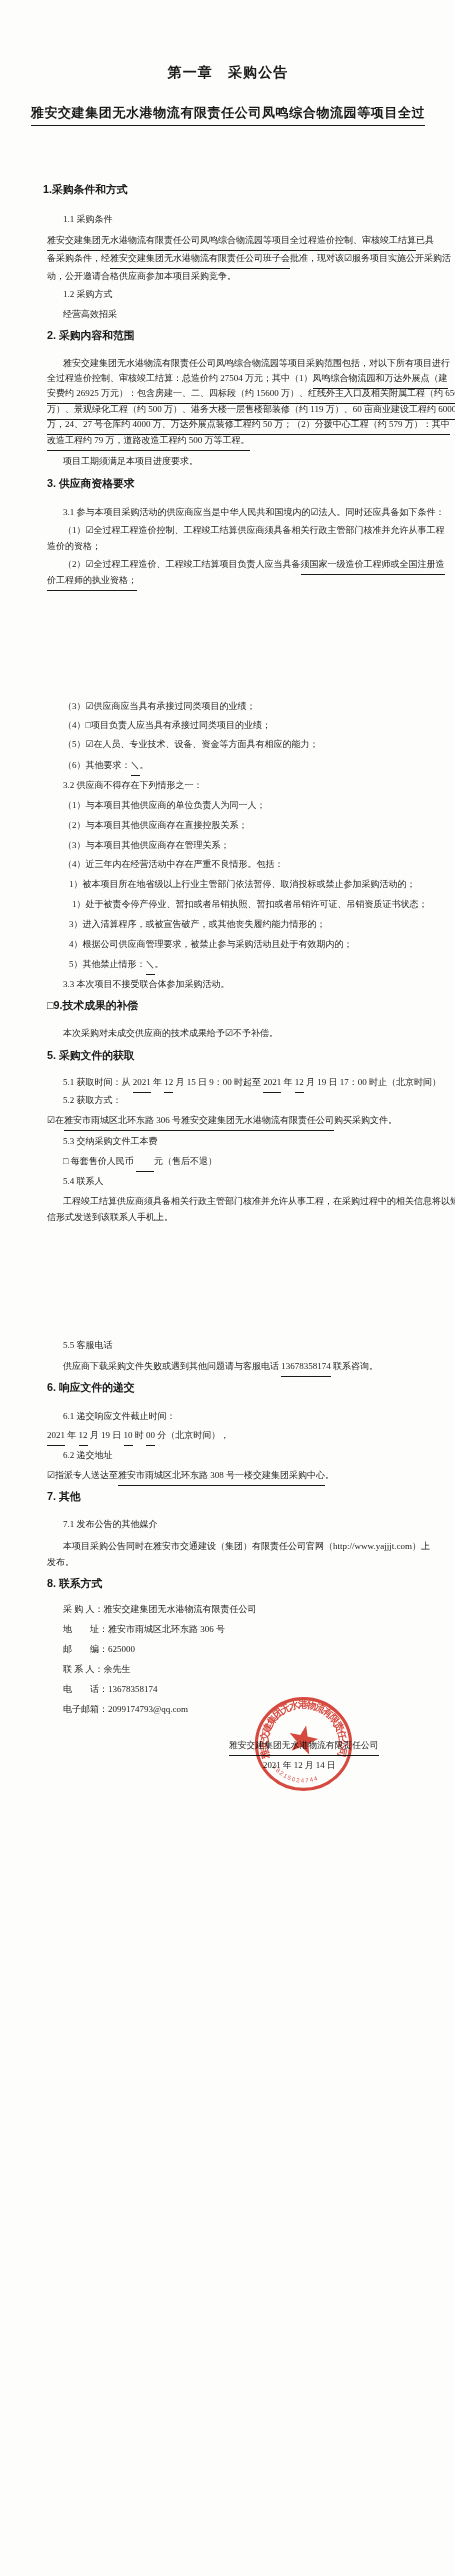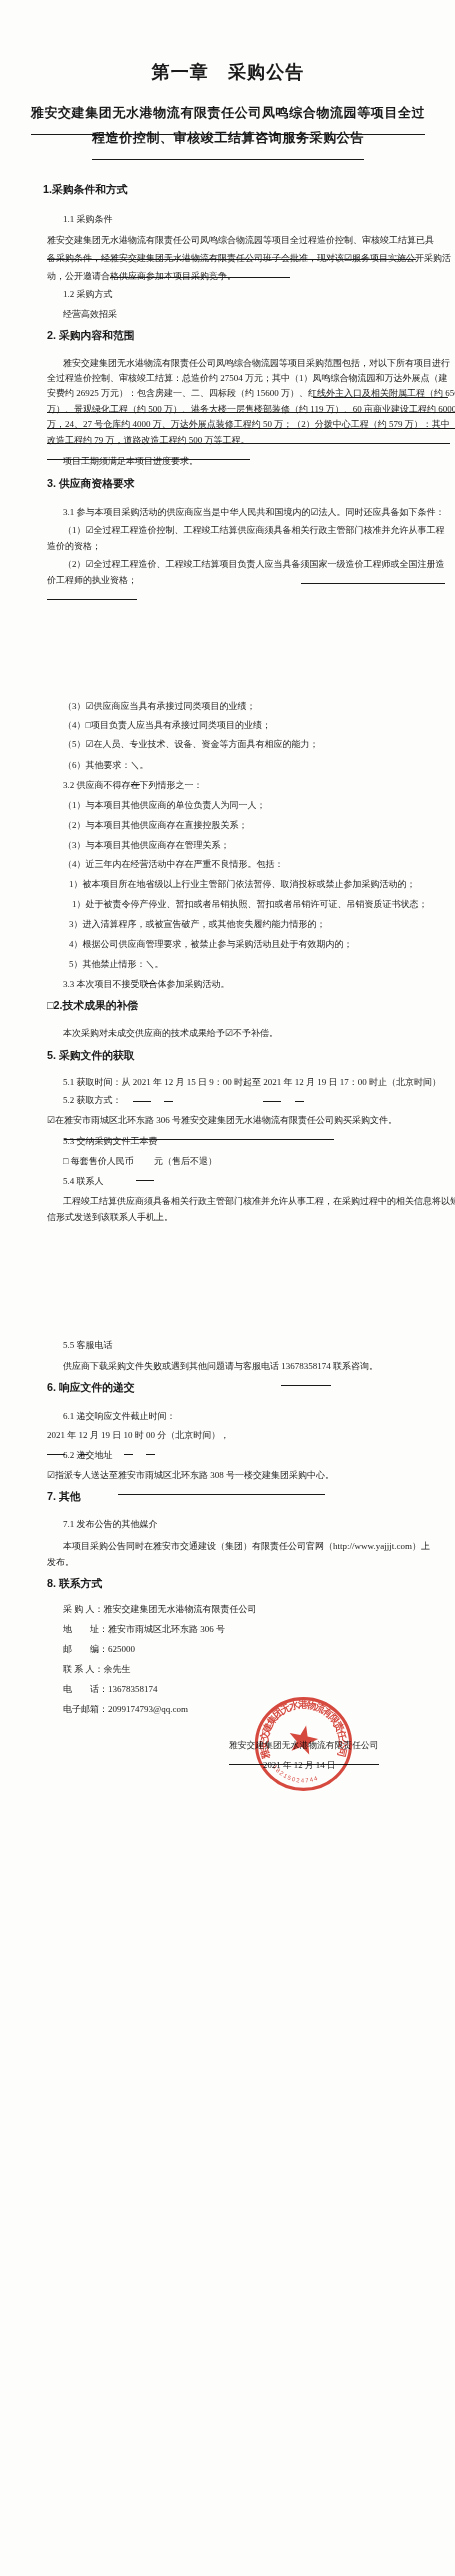--- a/index.html
+++ b/index.html
@@ -3,35 +3,34 @@
 <meta charset="utf-8">
 <style>
   html,body{margin:0;padding:0;background:#e9e9e9;}
   .page{position:relative;width:456px;height:2576px;margin:0 auto;background:#fdfdfc;color:#1a1a1a;overflow:hidden;}
   .ln{position:absolute;white-space:nowrap;font-family:"Liberation Serif","DejaVu Serif",serif;font-size:9px;line-height:12.5px;}
   .mar{left:47px;}
   .ind{left:63px;}
   .sub{left:69px;}
   .hd{font-family:"Liberation Sans","DejaVu Sans",sans-serif;font-weight:bold;font-size:10.8px;}
   .ctr{left:0;width:456px;text-align:center;}
-  .chapter{font-family:"Liberation Sans","DejaVu Sans",sans-serif;font-weight:bold;font-size:18px;letter-spacing:1.1px;}
+  .chapter{font-family:"Liberation Sans","DejaVu Sans",sans-serif;font-weight:bold;font-size:14px;letter-spacing:1.1px;}
   .title{font-family:"Liberation Sans","DejaVu Sans",sans-serif;font-weight:bold;font-size:13px;letter-spacing:0.6px;}
-  .u{border-bottom:0.9px solid #1a1a1a;padding-bottom:14px;}
+  .u{border-bottom:0.9px solid #1a1a1a;padding-bottom:5px;}
   .sig{font-size:8.8px;}
   .stamp{position:absolute;left:253px;top:1695px;width:101px;height:98px;mix-blend-mode:multiply;opacity:.92;}
 </style>
 </head>
 <body>
 
 <div class="page">
 
   <div class="ln ctr chapter" style="top:66px">第一章　采购公告</div>
 
   <div class="ln ctr title" style="top:107px"><span class="u">雅安交建集团无水港物流有限责任公司凤鸣综合物流园等项目全过</span></div>
-  <div class="ln ctr title" style="top:132px"><span class="u">程造价控制、审核竣工结算咨询服务采购公告</span></div>
 
   <div class="ln hd" style="top:183px;left:43px">1.采购条件和方式</div>
   <div class="ln ind" style="top:213px">1.1  采购条件</div>
 
   <div class="ln mar" style="top:252px"><span>备采购条件，经</span><span class="u">雅安交建集团无水港物流有限责任公司班子会</span><span>批准，现对该☑服务项目实施公开采购活</span></div>
   <div class="ln mar" style="top:234px"><span class="u">雅安交建集团无水港物流有限责任公司凤鸣综合物流园等项目全过程造价控制、审核竣工结算</span><span>已具</span></div>
   <div class="ln mar" style="top:270px">动，公开邀请合格供应商参加本项目采购竞争。</div>
 
   <div class="ln ind" style="top:288px">1.2 采购方式</div>
   <div class="ln ind" style="top:308px">经营高效招采</div>
@@ -62,21 +61,21 @@
   <div class="ln ind" style="top:819px">（2）与本项目其他供应商存在直接控股关系；</div>
   <div class="ln ind" style="top:839px">（3）与本项目其他供应商存在管理关系；</div>
   <div class="ln ind" style="top:858px">（4）近三年内在经营活动中存在严重不良情形。包括：</div>
   <div class="ln sub" style="top:878px">1）被本项目所在地省级以上行业主管部门依法暂停、取消投标或禁止参加采购活动的；</div>
   <div class="ln" style="top:898px;left:72px">1）处于被责令停产停业、暂扣或者吊销执照、暂扣或者吊销许可证、吊销资质证书状态；</div>
   <div class="ln sub" style="top:918px">3）进入清算程序，或被宣告破产，或其他丧失履约能力情形的；</div>
   <div class="ln sub" style="top:938px">4）根据公司供应商管理要求，被禁止参与采购活动且处于有效期内的；</div>
   <div class="ln sub" style="top:958px"><span>5）其他禁止情形：</span><span class="u">＼</span><span>。</span></div>
   <div class="ln ind" style="top:978px">3.3 本次项目不接受联合体参加采购活动。</div>
 
-  <div class="ln hd mar" style="top:999px"><span>□</span><span>2.技术成果的补偿</span></div>
+  <div class="ln hd mar" style="top:999px"><span>□</span><span>9.技术成果的补偿</span></div>
   <div class="ln ind" style="top:1027px">本次采购对未成交供应商的技术成果给予☑不予补偿。</div>
 
   <div class="ln hd mar" style="top:1049px">5. 采购文件的获取</div>
   <div class="ln ind" style="top:1076px"><span>5.1 获取时间：从 </span><span class="u">2021</span><span> 年 </span><span class="u">12</span><span> 月 15 日 9：00 时起至 </span><span class="u">2021</span><span> 年 </span><span class="u">12</span><span> 月 19 日 17：00 时止（北京时间）</span></div>
   <div class="ln ind" style="top:1094px">5.2 获取方式：</div>
   <div class="ln mar" style="top:1114px"><span>☑</span><span>在</span><span class="u">雅安市雨城区北环东路 306 号雅安交建集团无水港物流有限责任公司</span><span>购买采购文件。</span></div>
   <div class="ln ind" style="top:1135px">5.3 交纳采购文件工本费</div>
   <div class="ln ind" style="top:1155px"><span>□</span><span> 每套售价人民币 </span><span class="u">　　</span><span>元（售后不退）</span></div>
   <div class="ln ind" style="top:1175px">5.4 联系人</div>
   <div class="ln ind" style="top:1195px">工程竣工结算供应商须具备相关行政主管部门核准并允许从事工程，在采购过程中的相关信息将以短</div>

